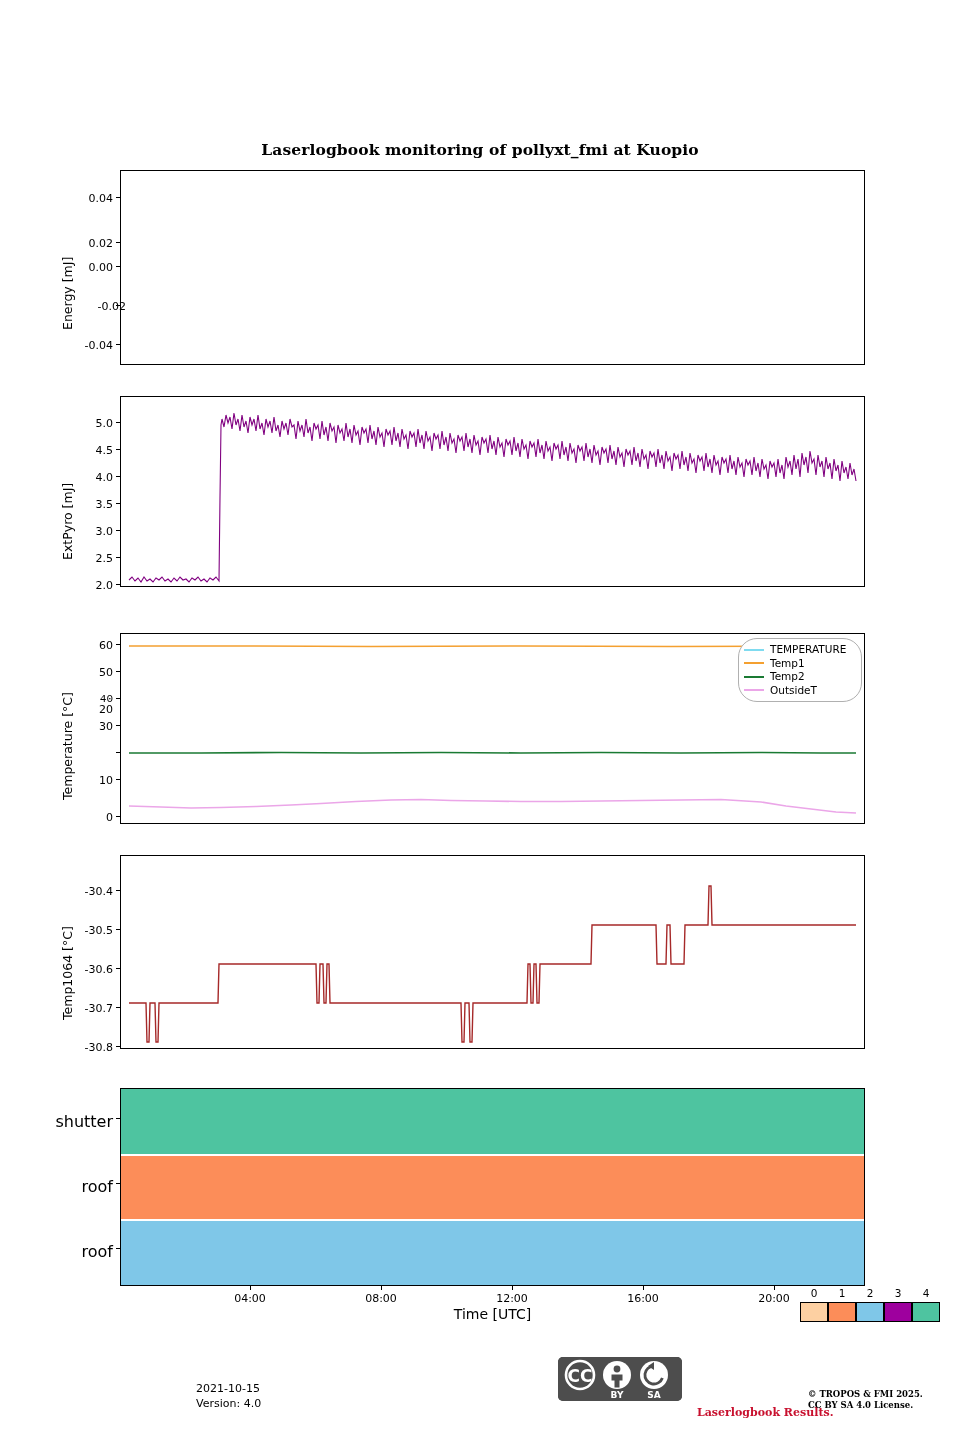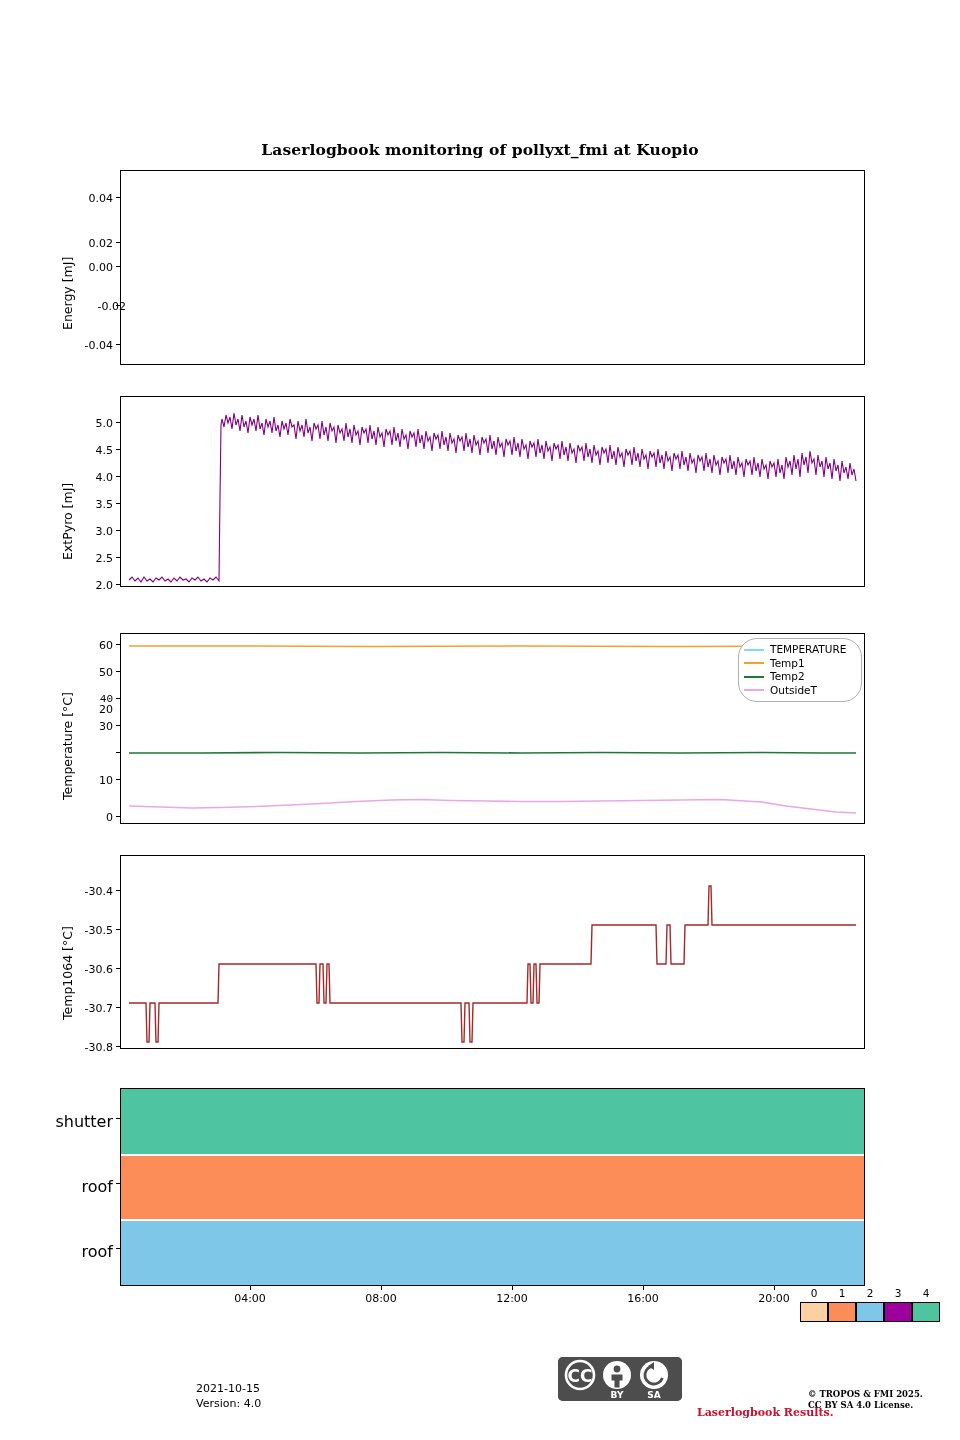--- a/index.html
+++ b/index.html
@@ -204,20 +204,21 @@
   <div class="tickmark" style="left:381px;top:1286px;width:1px;height:4px;"></div>
   <div class="tickmark" style="left:512px;top:1286px;width:4px;height:1px;width:1px;height:4px;"></div>
   <div class="tickmark" style="left:643px;top:1286px;width:1px;height:4px;"></div>
   <div class="tickmark" style="left:774px;top:1286px;width:1px;height:4px;"></div>
   <div class="xtick" style="left:220px;top:1292px;width:60px;">04:00</div>
   <div class="xtick" style="left:351px;top:1292px;width:60px;">08:00</div>
   <div class="xtick" style="left:482px;top:1292px;width:60px;">12:00</div>
   <div class="xtick" style="left:613px;top:1292px;width:60px;">16:00</div>
   <div class="xtick" style="left:744px;top:1292px;width:60px;">20:00</div>
 
+  <div class="xlabel" style="left:120px;top:1306px;width:745px;">Time [UTC]</div>
 
   <div class="cbarticks" style="left:800px;top:1287px;">
     <span>0</span>
     <span>1</span>
     <span>2</span>
     <span>3</span>
     <span>4</span>
   </div>
   <div class="cbar" style="left:800px;top:1302px;">
     <div class="cell" style="background:#fdd0a2;"></div>

